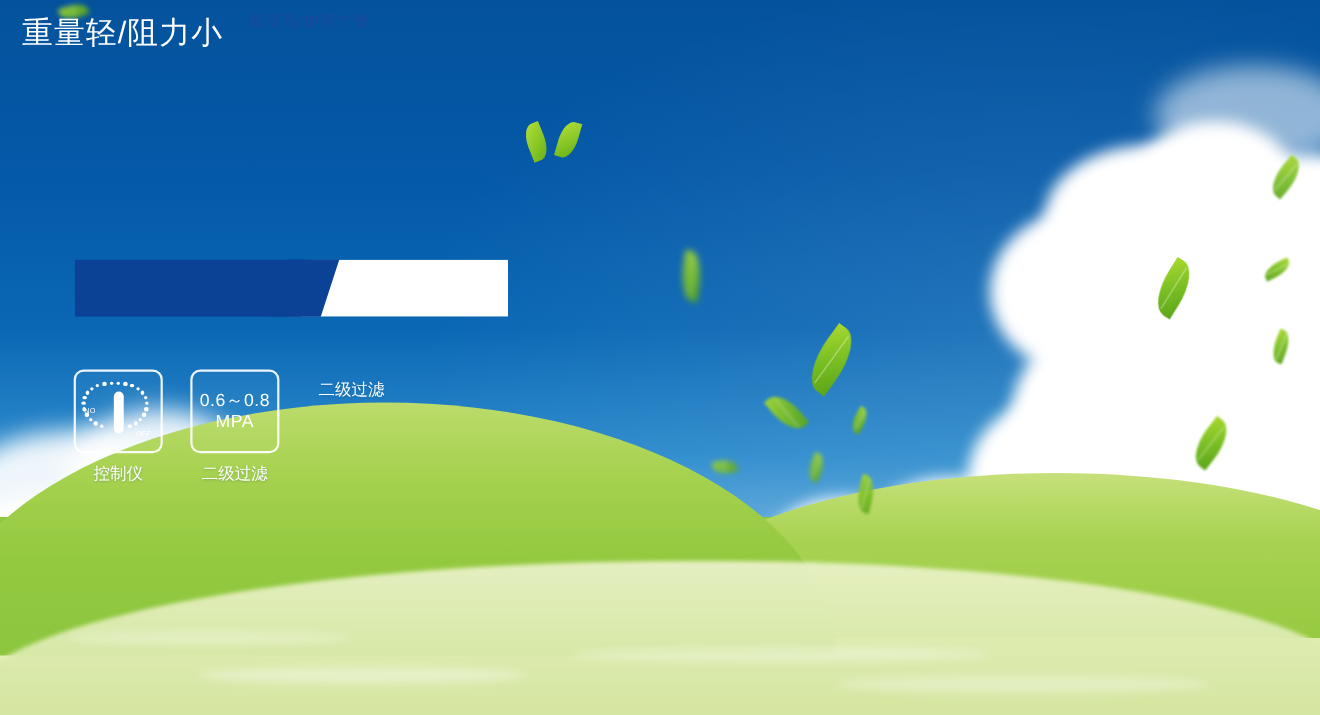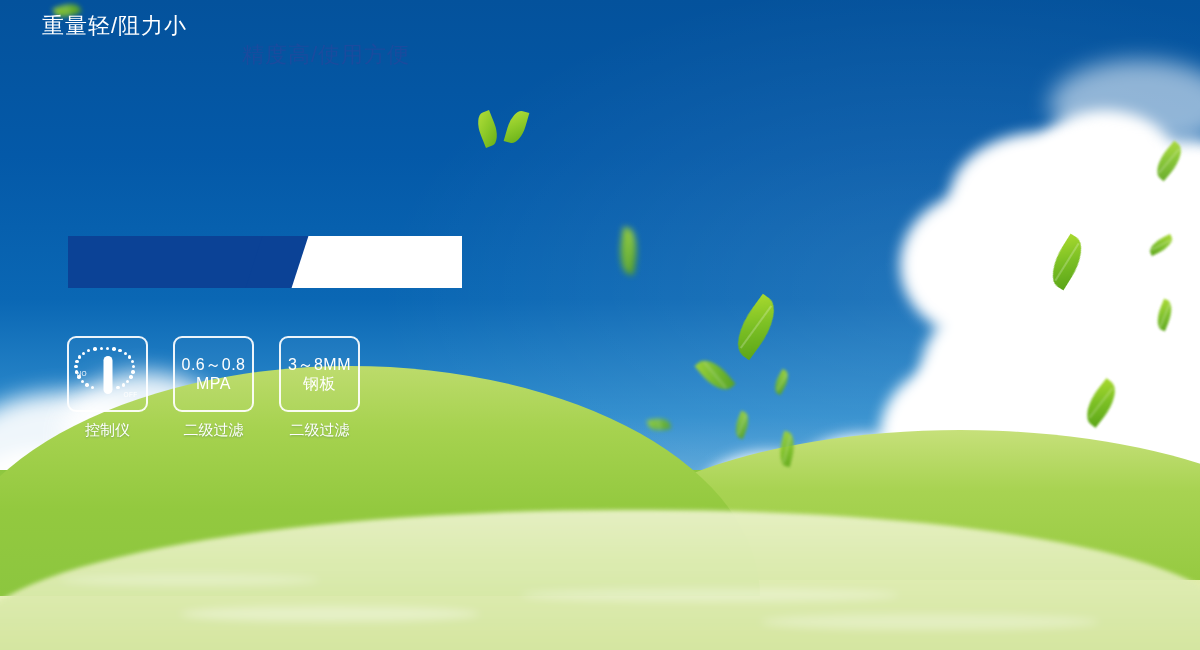--- a/index.html
+++ b/index.html
@@ -94,25 +94,25 @@
     position:absolute;left:186px;top:-6px;width:46px;height:64px;
     background:#0b4296;transform:skewX(-18deg);
   }
   #subRight{
     position:absolute;left:192px;top:0;width:202px;height:52px;
     background:#ffffff;
     clip-path:polygon(22px 0, 202px 0, 202px 52px, 0 52px);
   }
   #subLeftText{
     position:absolute;left:20px;top:11px;
-    font-size:22px;color:#ffffff;letter-spacing:1px;white-space:nowrap;margin-left:22px;
+    font-size:28px;color:#ffffff;letter-spacing:1px;white-space:nowrap;
   }
   #subRightText{
-    position:absolute;left:242px;top:11px;
-    font-size:22px;color:#1b4b9e;letter-spacing:1px;white-space:nowrap;margin-top:29px;
+    position:absolute;left:226px;top:11px;
+    font-size:14px;color:#1b4b9e;letter-spacing:1px;white-space:nowrap;
   }
 
   
   #features{
     position:absolute;left:68px;top:336px;
     display:flex;gap:27px;align-items:flex-start;
   }
   .feature{width:79px;display:flex;flex-direction:column;align-items:center;}
   .fbox{
     width:77px;height:72px;border:2px solid rgba(255,255,255,.92);
@@ -293,24 +293,18 @@
         <div class="ftext">
           <span>0.6～0.8</span><br>
           <span>MPA</span>
         </div>
       </div>
       <div class="flabel">二级过滤</div>
     </div>
 
 
     <div class="feature">
-      <div class="fbox">
-        <div class="ftext">
-          <span>3～8MM</span><br>
-          <span>钢板</span>
-        </div>
-      </div>
       <div class="flabel">二级过滤</div>
     </div>
 
 
   </div>
 </div>
 
 </body></html>

